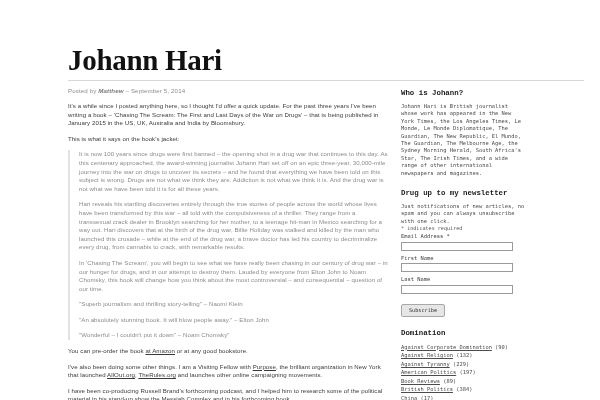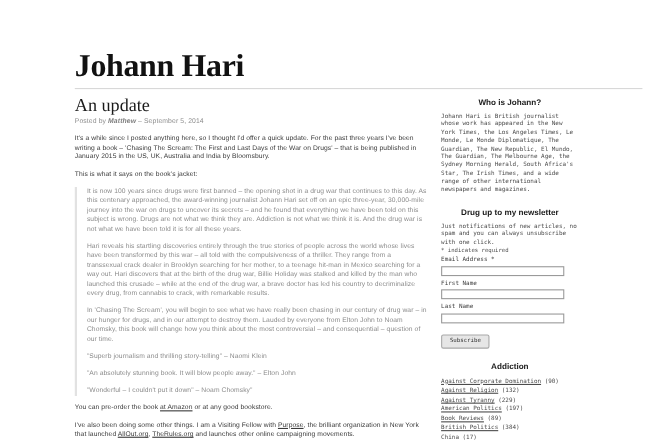--- a/index.html
+++ b/index.html
@@ -113,22 +113,21 @@
   }
 
   
   .widget { margin-bottom: 11px; }
   .widget-title {
     font-size: 7.4px;
     line-height: 10px;
     font-weight: bold;
     color: #1a1a1a;
     margin: 0 0 5px 0;
-    font-family: Liberation Sans, sans-serif;
-    text-align: center;
+    font-family: Liberation Mono, monospace;
   }
   .widget-body {
     font-family: "DejaVu Sans Mono", monospace;
     font-size: 5.4px;
     line-height: 7.4px;
     color: #4c4c4c;
     margin: 0;
   }
 
   .mc-note {
@@ -197,21 +196,20 @@
 
   <div class="site-header">
     <h1 class="site-title">Johann Hari</h1>
   </div>
   <div class="header-rule"></div>
 
   <div class="content-wrap">
 
     <div class="main-col">
 
-      <h2 class="post-title">An update</h2>
 
       <p class="post-meta"><span>Posted by </span><span class="author">Matthew</span><span> – September 5, 2014</span></p>
 
       <div class="post-body">
 
         <p>It's a while since I posted anything here, so I thought I'd offer a quick update. For the past three years I've been writing a book – 'Chasing The Scream: The First and Last Days of the War on Drugs' – that is being published in January 2015 in the US, UK, Australia and India by Bloomsbury.</p>
         <p>This is what it says on the book's jacket:</p>
 
         <blockquote class="jacket">
           <p>It is now 100 years since drugs were first banned – the opening shot in a drug war that continues to this day. As this centenary approached, the award-winning journalist Johann Hari set off on an epic three-year, 30,000-mile journey into the war on drugs to uncover its secrets – and he found that everything we have been told on this subject is wrong. Drugs are not what we think they are. Addiction is not what we think it is. And the drug war is not what we have been told it is for all these years.</p>
@@ -250,21 +248,21 @@
         <label class="mc-label">First Name</label>
         <input class="mc-input" type="text" value="" style="">
 
         <label class="mc-label">Last Name</label>
         <input class="mc-input" type="text" value="" style="">
 
         <button class="mc-submit">Subscribe</button>
       </div>
 
       <div class="widget">
-        <h3 class="widget-title">Addiction</h3>
+        <h3 class="widget-title">Domination</h3>
         <ul class="cat-list" id="cat-list">
             <li><a href="#">Against Corporate Domination</a><span class="cat-count"> (90)</span></li>
             <li><a href="#">Against Religion</a><span class="cat-count"> (132)</span></li>
             <li><a href="#">Against Tyranny</a><span class="cat-count"> (229)</span></li>
             <li><a href="#">American Politics</a><span class="cat-count"> (197)</span></li>
             <li><a href="#">Book Reviews</a><span class="cat-count"> (89)</span></li>
             <li><a href="#">British Politics</a><span class="cat-count"> (384)</span></li>
             <li><a href="#">China</a><span class="cat-count"> (17)</span></li>
             <li><a href="#">Culture</a><span class="cat-count"> (219)</span></li>
             <li><a href="#">Depression</a><span class="cat-count"> (14)</span></li>

